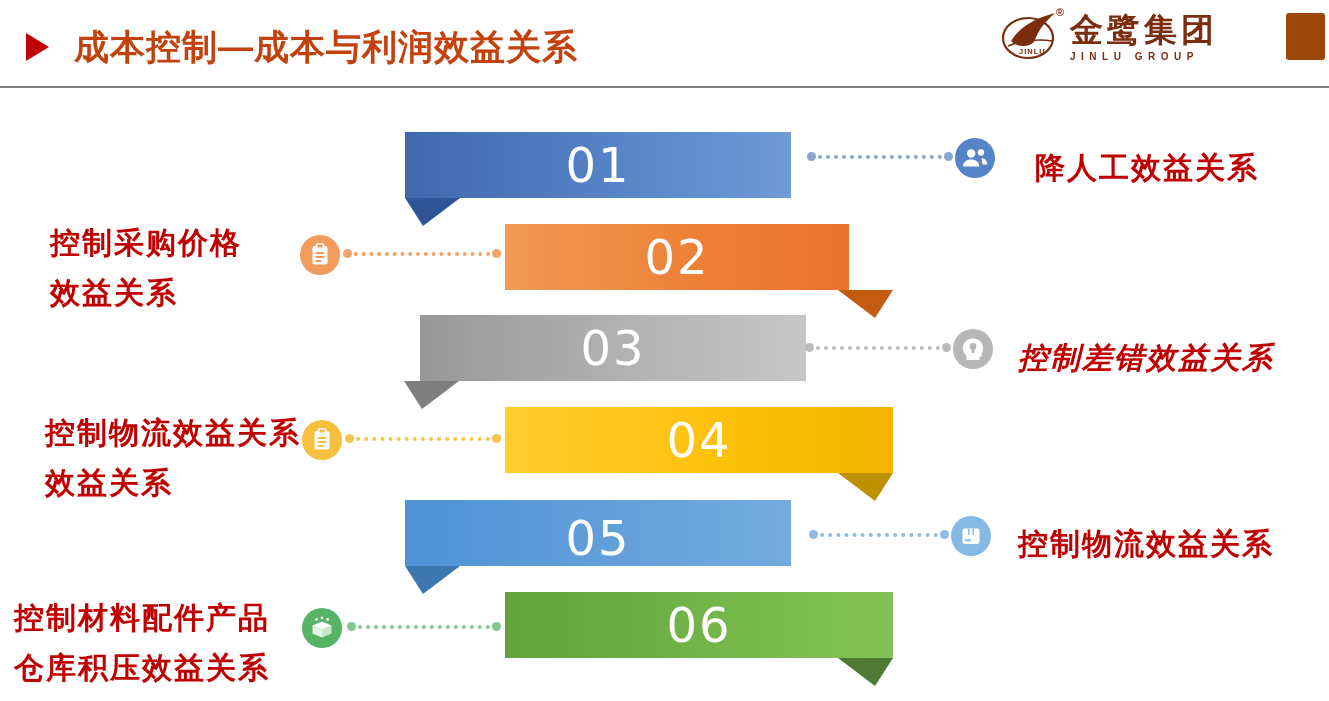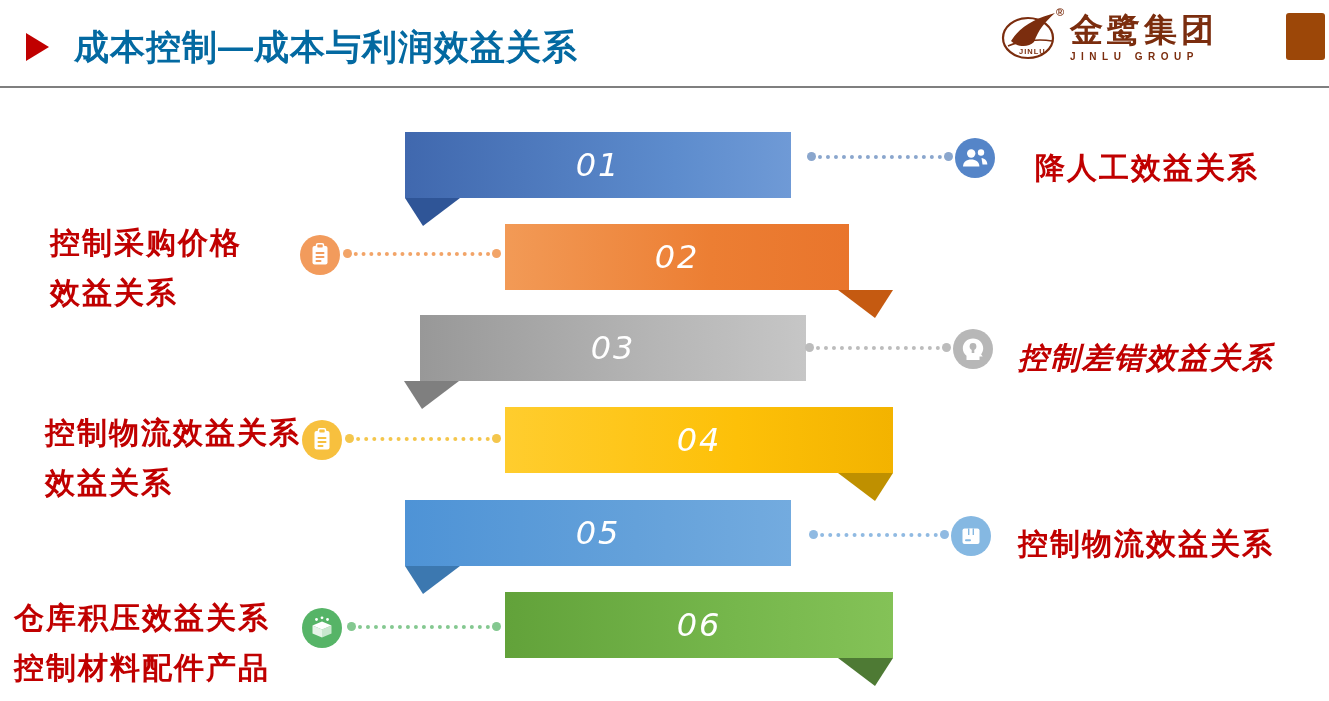--- a/index.html
+++ b/index.html
@@ -13,47 +13,46 @@
 
   
   .hdr-bullet {
     position:absolute; left:26px; top:33px; width:0; height:0;
     border-left:23px solid #c00000;
     border-top:14px solid transparent;
     border-bottom:14px solid transparent;
   }
   .hdr-title {
     position:absolute; left:74px; top:24px;
-    font-size:35px; font-weight:700; color:#0369a1; letter-spacing:1px;
+    font-size:35px; font-weight:700; color:#c2410c; letter-spacing:1px;
     white-space:nowrap;
   }
   .logo { position:absolute; left:1000px; top:8px; display:flex; align-items:flex-start; }
   .logo-emblem { position:relative; width:62px; height:56px; }
   .logo-reg { position:absolute; right:-2px; top:-2px; font-size:11px; color:#7b2d0e; font-weight:700; }
   .logo-text { margin-left:8px; padding-top:4px; }
   .logo-brand { font-size:33px; font-weight:700; color:#7b2d0e; letter-spacing:4px; line-height:1.1; white-space:nowrap; }
   .logo-sub { font-size:10px; font-weight:700; color:#7b2d0e; letter-spacing:5.5px; margin-top:3px; white-space:nowrap; }
   .corner-sq { position:absolute; left:1286px; top:13px; width:39px; height:47px; background:#9c4708; border-radius:3px; }
   .hdr-line { position:absolute; left:0; top:86px; width:1329px; height:2px; background:#7f7f7f; }
 
   
   .ribbon {
     position:absolute; height:66px;
     display:flex; align-items:center; justify-content:center;
   }
   .ribbon .num {
-    color:#ffffff; font-size:32px; font-weight:400; letter-spacing:2px;
+    color:#ffffff; font-size:48px; font-weight:400; letter-spacing:2px;
     font-family:"DejaVu Sans","Liberation Sans",sans-serif;
-    font-style:italic;
   }
   .grad-blue   { background:linear-gradient(90deg,#4068ae 0%,#5d8ccd 70%,#6f9ad6 100%); }
   .grad-orange { background:linear-gradient(90deg,#f29a56 0%,#ec7e33 60%,#e9752c 100%); }
   .grad-gray   { background:linear-gradient(90deg,#989898 0%,#b5b5b5 60%,#c6c6c6 100%); }
   .grad-gold   { background:linear-gradient(90deg,#ffcd2e 0%,#fdc008 60%,#f3b300 100%); }
-  .grad-blue2  { background:linear-gradient(90deg,#4e93d6 0%,#64a1da 60%,#73abdf 100%); }
+  .grad-blue2  { background:linear-gradient(90deg,#4e93d6 0%,#64a1da 60%,#73abdf 100%);align-items:flex-end; }
   .grad-green  { background:linear-gradient(90deg,#62a23a 0%,#76b74c 60%,#84c257 100%); }
 
   .r1 { left:405px; top:132px; width:386px; }
   .r2 { left:505px; top:224px; width:344px; }
   .r3 { left:420px; top:315px; width:386px; }
   .r4 { left:505px; top:407px; width:388px; }
   .r5 { left:405px; top:500px; width:386px; }
   .r6 { left:505px; top:592px; width:388px; }
 
   .fold { position:absolute; width:55px; height:28px; }
@@ -251,17 +250,17 @@
   <svg class="circle-icon i6" viewBox="0 0 40 40">
     <circle cx="20" cy="20" r="20" fill="#56B467"></circle>
     <path d="M10.5 17.5 20 13.6l9.5 3.9L20 21.4z" fill="#fff"></path>
     <path d="M10.5 17.5v8.1L20 29.5v-8.1z" fill="#fff" opacity=".85"></path>
     <path d="M29.5 17.5v8.1L20 29.5v-8.1z" fill="#fff" opacity=".68"></path>
     <circle cx="14.5" cy="11.5" r="1.4" fill="#fff"></circle>
     <circle cx="20" cy="9.8" r="1.4" fill="#fff"></circle>
     <circle cx="25.5" cy="11.5" r="1.4" fill="#fff"></circle>
   </svg>
   <div class="step-label l6">
+    <div>控制材料配件产品</div>
     <div>仓库积压效益关系</div>
-    <div>控制材料配件产品</div>
   </div>
 
 </div>
 
 </body></html>

